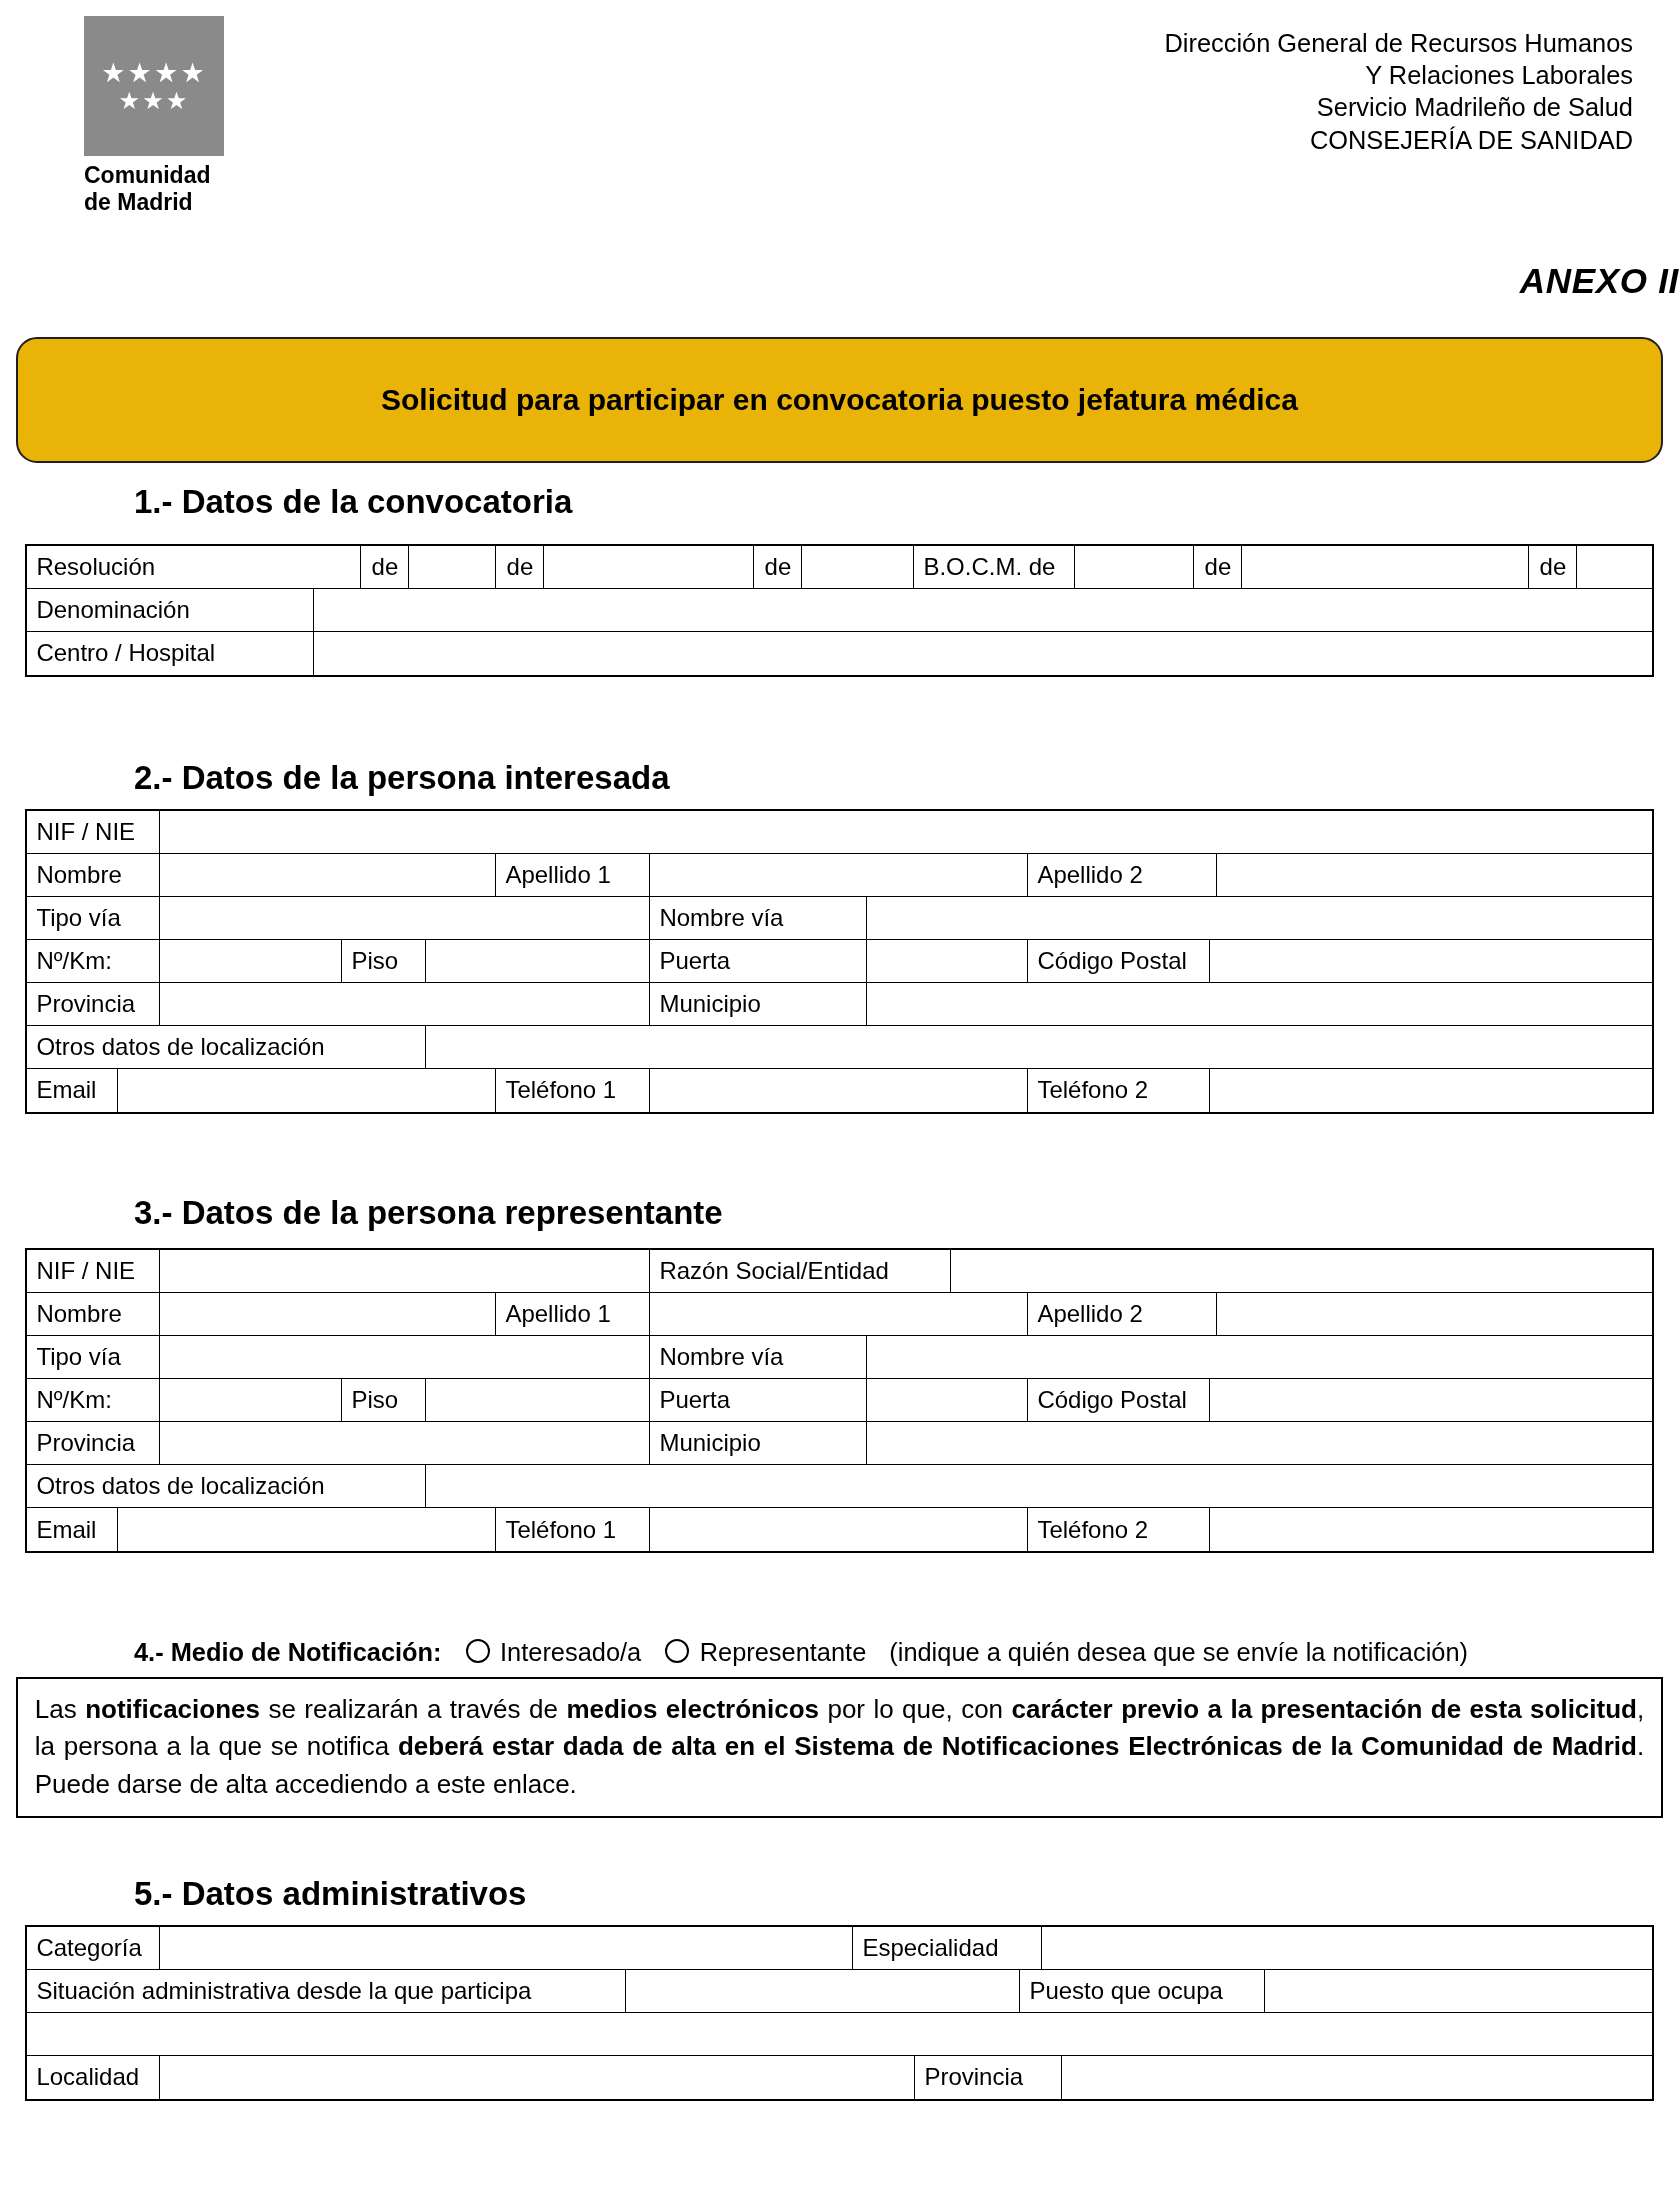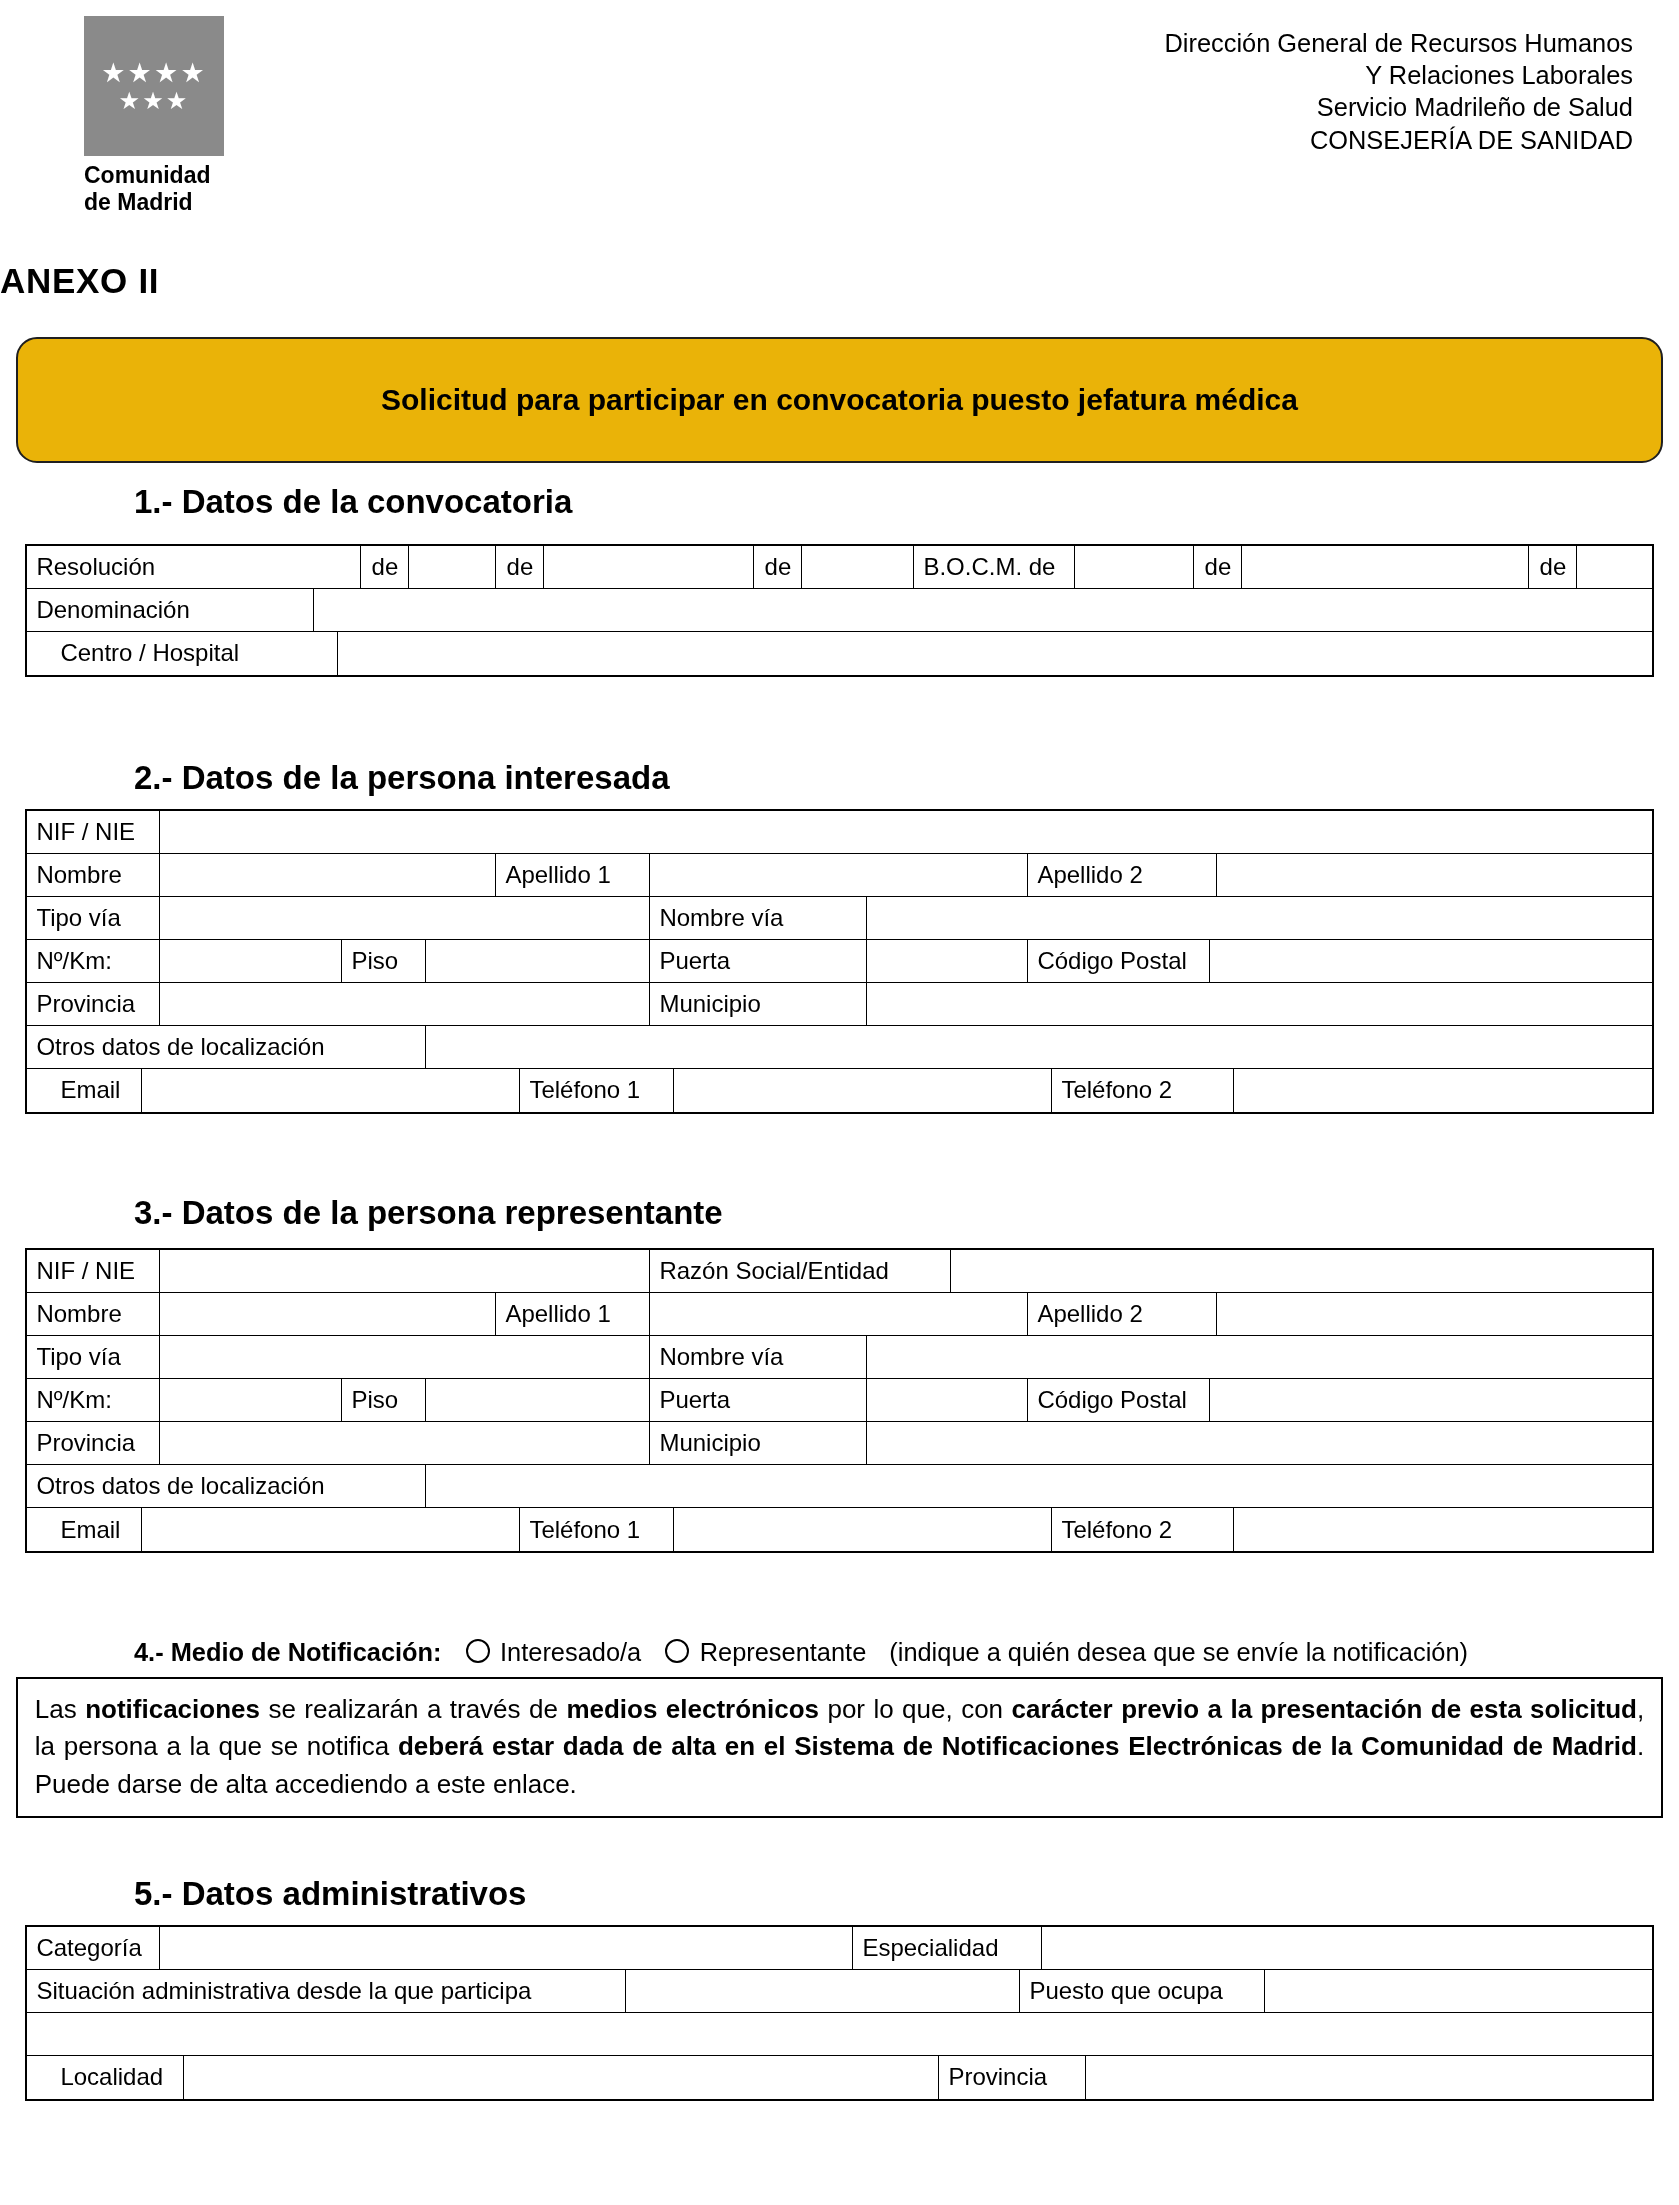--- a/index.html
+++ b/index.html
@@ -10,31 +10,31 @@
     color: #000; position: relative; overflow: hidden;
   }
   .header { display: flex; justify-content: space-between; align-items: flex-start; padding: 16.4px 46px 0 84px; }
   .logo-block { width: 149px; }
   .logo-square { width: 140px; height: 140px; background: #8a8a8a; display: flex; flex-direction: column; align-items: center; justify-content: center; }
   .stars { color: #fff; line-height: 1; letter-spacing: 2.2px; text-align: center; }
   .stars.r1 { font-size: 27px; }
   .stars.r2 { font-size: 24px; margin-top: 1.5px; }
   .logo-caption { font-weight: bold; font-size: 23px; line-height: 1.15; margin-top: 6px; }
   .org { text-align: right; font-size: 25.4px; line-height: 1.27; padding-top: 10.5px; }
-  .title { text-align: left; font-size: 35px; font-weight: bold; margin-top: 46px; letter-spacing: 0.7px; }
+  .title { text-align: right; font-size: 35px; font-weight: bold; margin-top: 46px; letter-spacing: 0.7px; font-style: italic; }
   .banner { margin: 36px 16.4px 0; background: #eab308; border: 2.2px solid #1f1f1f; border-radius: 21px; height: 126px; display: flex; align-items: center; justify-content: center; }
   .banner-title { font-size: 30px; font-weight: bold; }
   .sec-h { font-size: 33px; font-weight: bold; margin-left: 134px; }
   .h1 { margin-top: 20px; margin-bottom: 22.4px; }
   .h2 { margin-top: 82px; margin-bottom: 12px; }
   .h3 { margin-top: 80px; margin-bottom: 16.4px; }
   .h5 { margin-top: 57px; margin-bottom: 12px; }
   .tbl { margin: 0 25.4px; border: 2.2px solid #000; }
   .tr { display: flex; border-bottom: 1.5px solid #000; height: 43px; }
-  .tr:last-child { border-bottom: none; padding-left: 24px; }
+  .tr:last-child { border-bottom: none; }
   .td { border-right: 1.5px solid #000; display: flex; align-items: center; padding: 0 9px; font-size: 24px; white-space: nowrap; overflow: hidden; flex: 0 0 auto; background: #fff; }
   .td:last-child { border-right: none; }
   .td.de { justify-content: center; padding: 0 4.5px; }
   .fill { flex: 1 1 auto; }
   .s4 { margin: 82px 0 0 134px; width: 1360px; font-size: 25.4px; line-height: 1.4; }
   .s4 .h { font-weight: bold; }
   .radio { display: inline-block; width: 24px; height: 24px; border: 2.2px solid #000; border-radius: 50%; vertical-align: -2.2px; margin: 0 10.5px 0 24px; background: #fff; }
   .hint { margin-left: 23px; text-align: right; }
   .notice { margin: 6px 16.4px 0; border: 2.2px solid #000; padding: 12px 16.4px; font-size: 26px; line-height: 1.45; text-align: justify; }
   .notice .b { font-weight: bold; }

